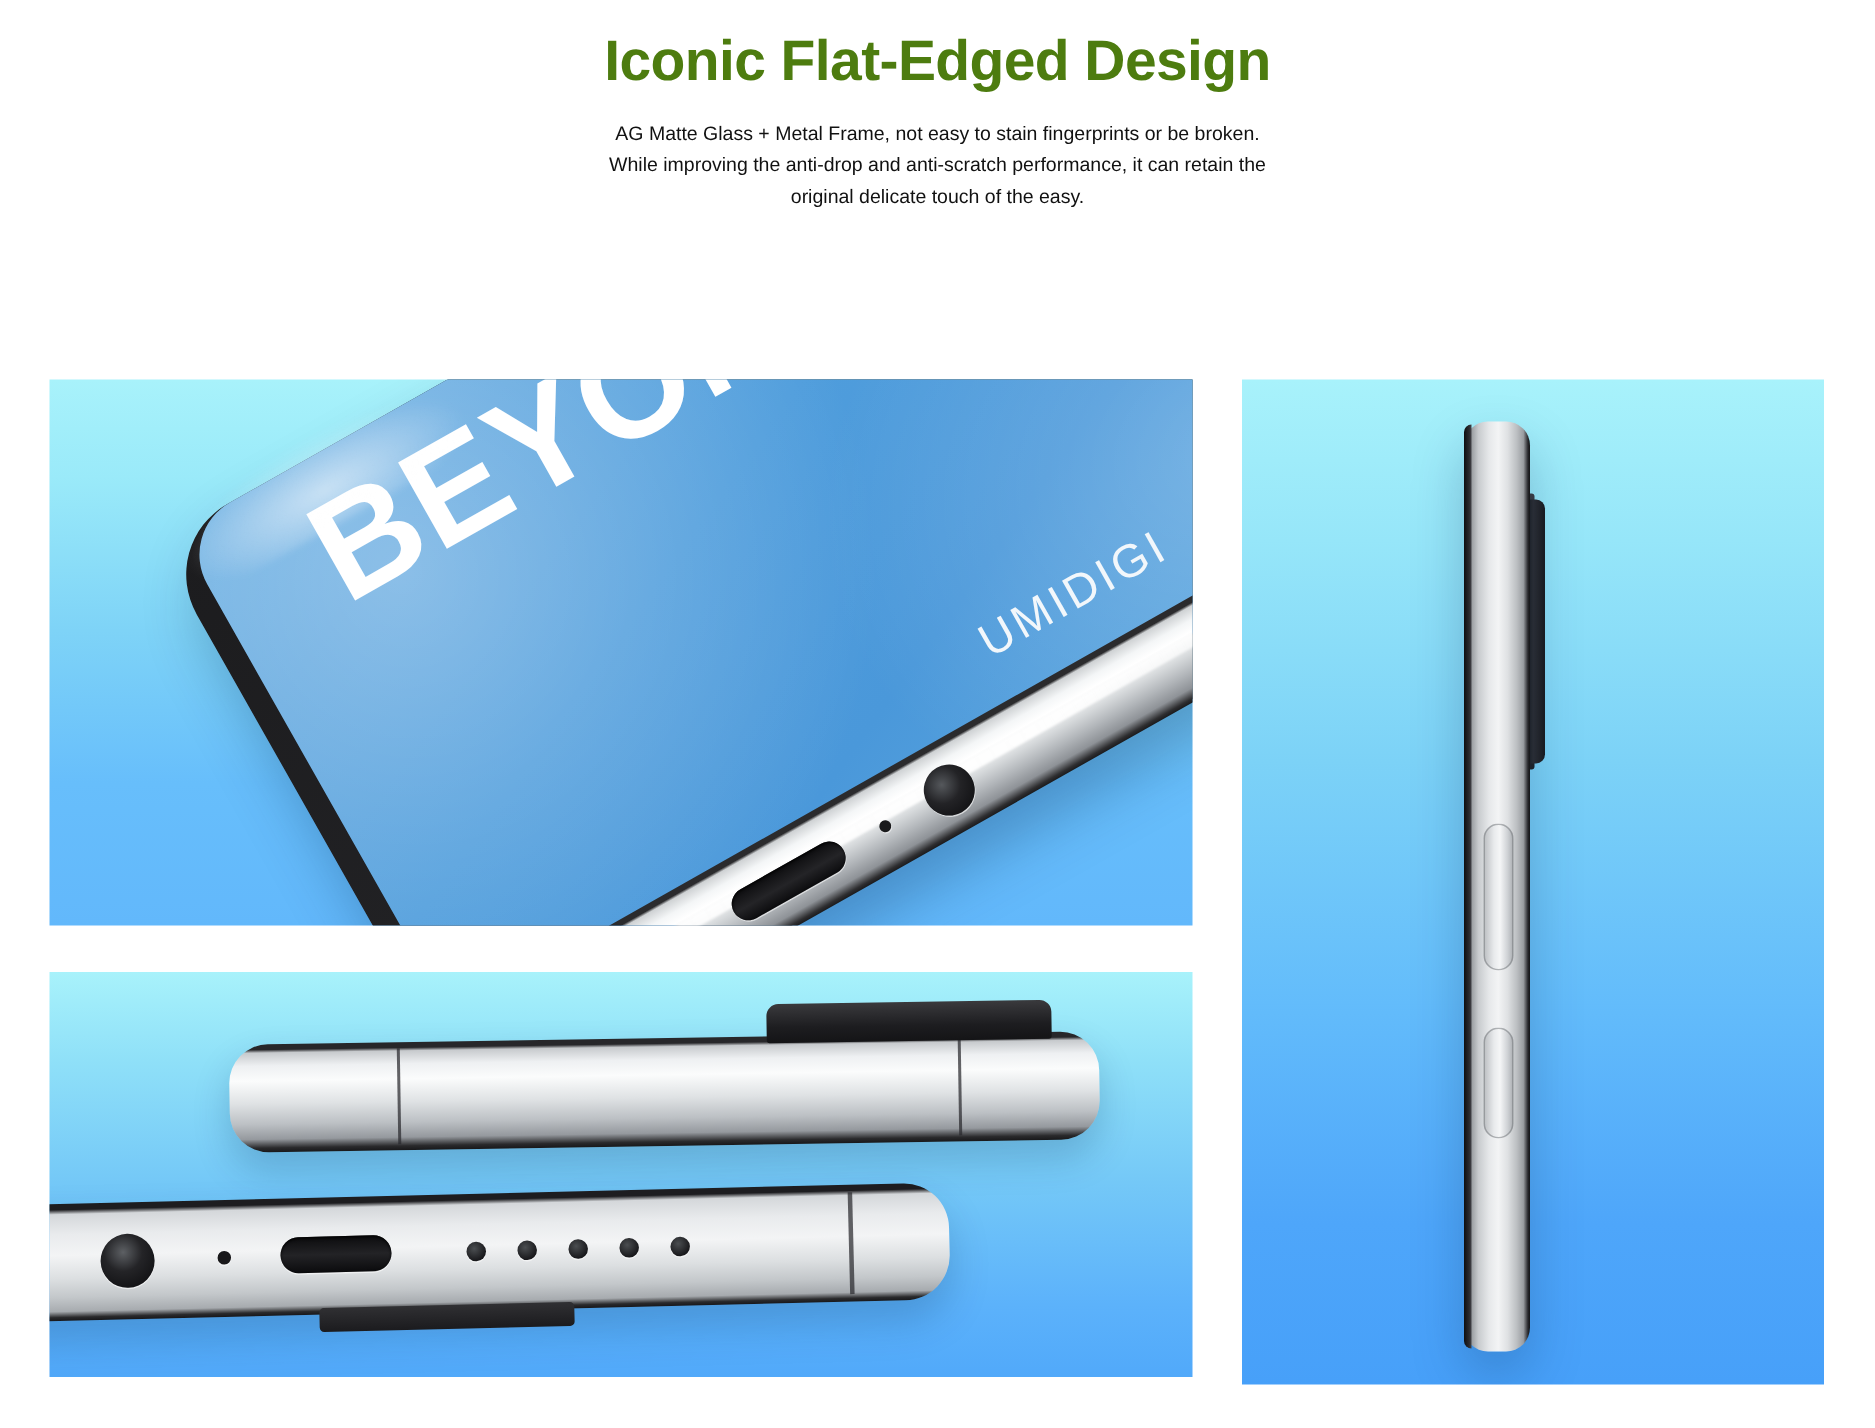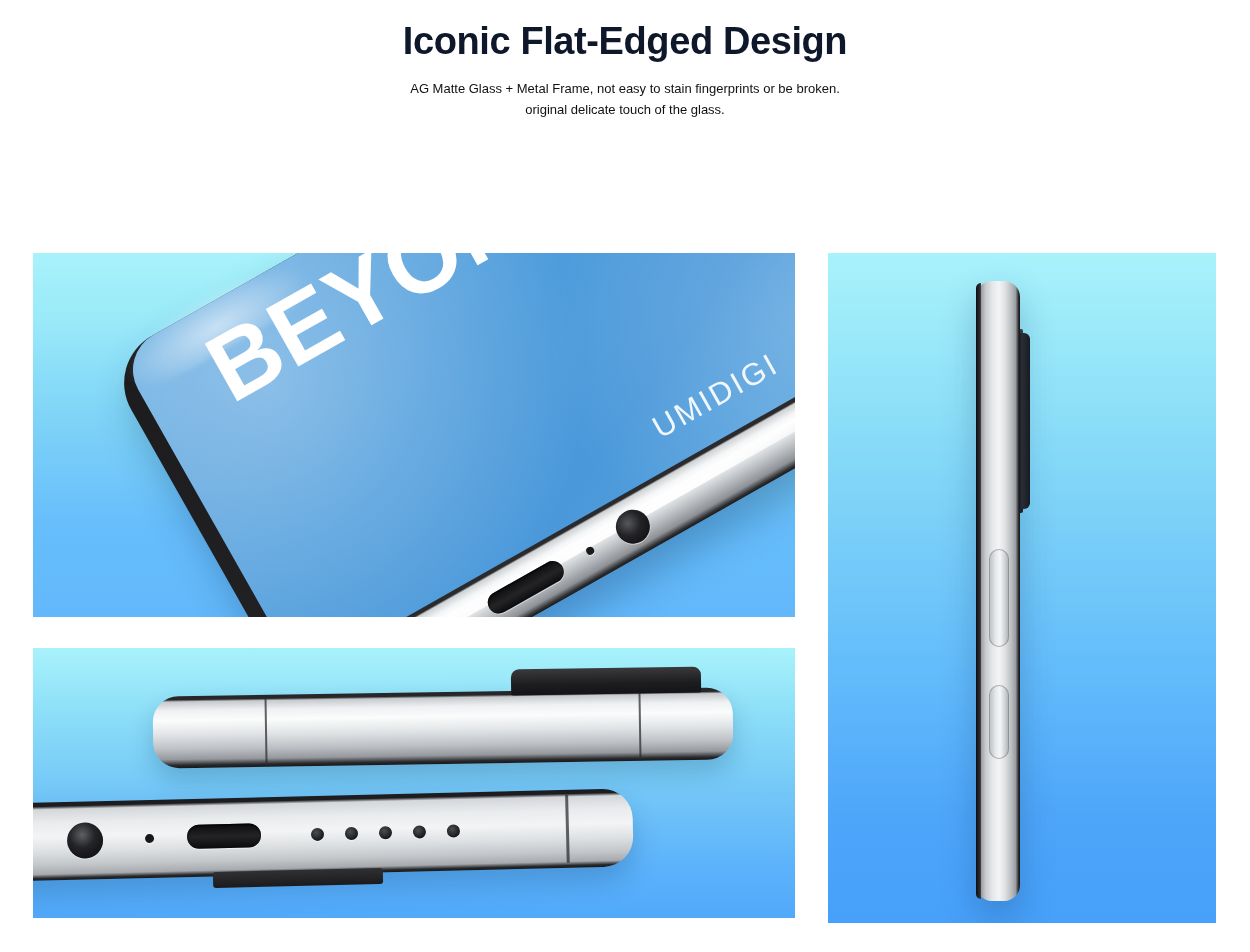--- a/index.html
+++ b/index.html
@@ -18,21 +18,21 @@
 
   
   .header {
     width: 1250px;
     padding-top: 22px;
     text-align: center;
   }
   .page-title {
     font-size: 38px;
     font-weight: bold;
-    color: #0f172a;
+    color: #4d7c0f;
     letter-spacing: -0.4px;
     line-height: 1.0;
     margin: 0 0 18px 0;
   }
   .subtitle-block {
     font-size: 13px;
     color: #111111;
     line-height: 1.62;
     font-weight: 400;
   }
@@ -344,21 +344,22 @@
     box-shadow: inset 0 0 0 1px rgba(120,124,128,0.55);
   }
 </style>
 </head>
 <body>
 
 <div class="header">
   <h1 class="page-title">Iconic Flat-Edged Design</h1>
   <div class="subtitle-block">
     <span class="subtitle-line">AG Matte Glass + Metal Frame, not easy to stain fingerprints or be broken.</span>
-    <span class="subtitle-line">original delicate touch of the glass.</span>
+    <span class="subtitle-line">While improving the anti-drop and anti-scratch performance, it can retain the</span>
+    <span class="subtitle-line">original delicate touch of the easy.</span>
   </div>
 </div>
 
 <div class="gallery">
 
   <div class="panel" id="panel-top-left">
 
     <div class="tilt-wrap">
       <div class="tilt-body">
 

